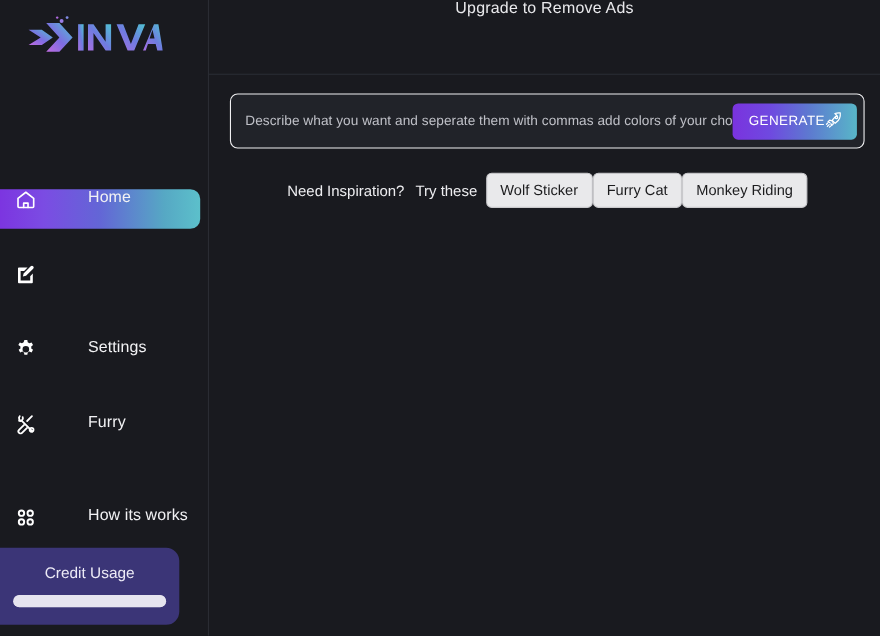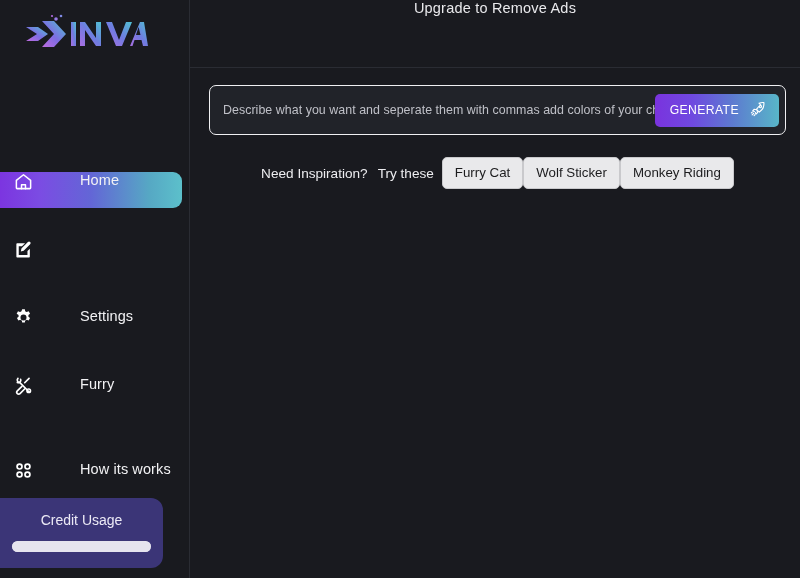--- a/index.html
+++ b/index.html
@@ -144,21 +144,21 @@
     padding-left: 13px;
     letter-spacing: .05px;
   }
   .prompt-input::placeholder { color: #bfc0c7; }
 
   .generate-btn {
     flex: 0 0 auto;
     display: flex;
     align-items: center;
     justify-content: center;
-    gap: 11px;
+    gap: 0;
     height: 33px;
     padding: 0 13px 0 15px;
     border: none;
     border-radius: 5px;
     cursor: pointer;
     background: linear-gradient(90deg, #7a33de 0%, #6f49e0 30%, #5d7ad0 62%, #58b6c8 100%);
     color: #ffffff;
     font-family: "Liberation Sans", sans-serif;
     font-size: 12.2px;
     letter-spacing: .4px;
@@ -321,20 +321,20 @@
               <path d="M10.6 14.4 L11.4 17.4 L9 19.8 l-.9 -2.6"></path>
               <path d="M5.6 18.4 l-2.4 2.4 M3.4 16.6 l-1.3 1.3 M7.4 20.6 l-1.3 1.3"></path>
             </svg>
           </span>
         </button>
       </div>
 
       <div class="inspire-row">
         <span class="inspire-text">Need Inspiration?</span>
         <span class="inspire-text try">Try these</span>
+        <button class="chip">Wolf Sticker</button>
         <button class="chip">Furry Cat</button>
-        <button class="chip">Wolf Sticker</button>
         <button class="chip">Monkey Riding</button>
       </div>
 
     </div>
   </section>
 </div>
 
 </body></html>

